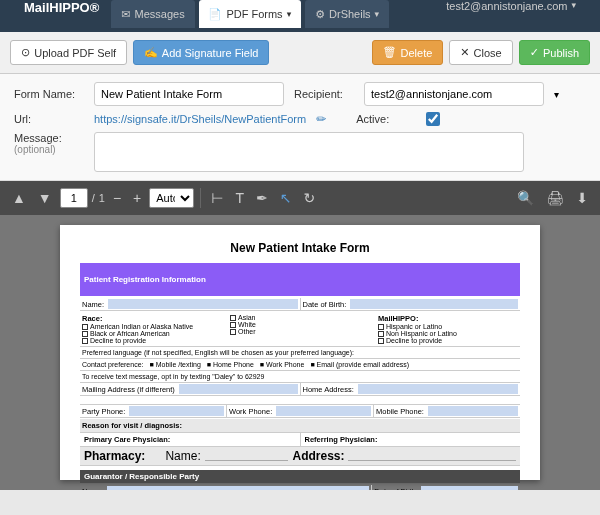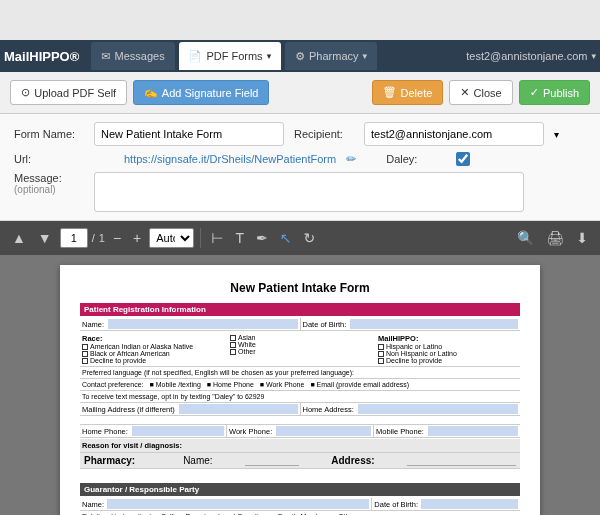--- a/index.html
+++ b/index.html
@@ -2,25 +2,23 @@
 <html><head>
   <meta charset="utf-8">
   <style>
     * { box-sizing: border-box; margin: 0; padding: 0; }
     body { font-family: Arial, sans-serif; font-size: 12px; background: #e8e8e8; width: 600px; height: 515px; overflow: hidden; }
 
     
     .navbar {
       background: #2c3e50;
       display: flex;
-      align-items: center;
       height: 32px;
-      padding: 0 4px;
+      padding: 0 24px;
       gap: 4px;
-      margin-top: 40px;
     }
     .navbar-brand {
       color: #fff;
       font-weight: bold;
       font-size: 13px;
       margin-right: 8px;
     }
     .nav-tab {
       background: #3d5166;
       color: #ccc;
@@ -95,21 +93,20 @@
       padding: 3px 6px;
       font-size: 11px;
       height: 24px;
     }
     .form-input-name { width: 190px; }
     .form-input-email { width: 180px; }
     .url-link {
       color: #337ab7;
       font-size: 11px;
       text-decoration: none;
-      margin-left: 30px;
     }
     .edit-icon { color: #337ab7; cursor: pointer; font-size: 12px; }
     .form-label-right { font-size: 11px; color: #333; min-width: 60px; }
     .checkbox-active { width: 14px; height: 14px; accent-color: #337ab7; }
     .message-row {
       display: flex;
       align-items: flex-start;
       gap: 10px;
     }
     .message-label-wrap { display: flex; flex-direction: column; min-width: 70px; }
@@ -183,24 +180,24 @@
       color: #000;
       box-shadow: 0 2px 6px rgba(0,0,0,0.4);
     }
     .pdf-title {
       text-align: center;
       font-size: 12px;
       font-weight: bold;
       margin-bottom: 8px;
     }
     .pdf-section-header {
-      background: #be185d;
+      background: #8b5cf6;
       color: #fff;
       font-weight: bold;
-      padding: 2px 4px;
+      padding: 12px 4px;
       font-size: 8px;
       margin-bottom: 2px;
     }
     .pdf-field-row {
       display: flex;
       border-bottom: 1px solid #ccc;
       margin-bottom: 1px;
     }
     .pdf-field {
       flex: 1;
@@ -244,33 +241,32 @@
       padding: 2px 4px;
       font-size: 7.5px;
       font-weight: bold;
       border-right: 1px solid #ccc;
     }
     .pdf-physician-cell:last-child { border-right: none; }
     .pdf-pharmacy-row {
       display: flex;
       align-items: center;
       padding: 2px 4px;
-      font-size: 10px;
+      font-size: 12px;
       font-weight: bold;
       border-bottom: 1px solid #ccc;
       background: #e8e8e8;
-      gap: 28px;
     }
     .pdf-guarantor-header {
       background: #4a4a4a;
       color: #fff;
       font-weight: bold;
       padding: 2px 4px;
       font-size: 8px;
-      margin-top: 14px;
+      margin-top: 4px;
       margin-bottom: 2px;
     }
     .pdf-name-dob-row {
       display: flex;
       border-bottom: 1px solid #ccc;
     }
     .pdf-name-cell { flex: 2; padding: 1px 2px; display: flex; align-items: center; gap: 3px; font-size: 7.5px; border-right: 1px solid #ccc; }
     .pdf-dob-cell { flex: 1; padding: 1px 2px; display: flex; align-items: center; gap: 3px; font-size: 7.5px; }
     .pdf-relationship-row {
       padding: 2px;
@@ -292,21 +288,21 @@
     <span>✉</span>
     <span>Messages</span>
   </div>
   <div class="nav-tab active">
     <span>📄</span>
     <span>PDF Forms</span>
     <span class="caret">▾</span>
   </div>
   <div class="nav-tab">
     <span>⚙</span>
-    <span>Pharmacy</span>
+    <span>DrSheils</span>
     <span class="caret">▾</span>
   </div>
   <span class="navbar-right">test2@annistonjane.com</span>
   <span style="color:#ccc; font-size:9px;">▾</span>
 </div>
 
 <div class="toolbar">
   <button class="btn btn-upload">
     <span>⊙</span>
     <span>Upload PDF Self</span>
@@ -334,21 +330,21 @@
     <label class="form-label">Form Name:</label>
     <input type="text" class="form-input form-input-name" value="New Patient Intake Form" style="">
     <label class="form-label-right">Recipient:</label>
     <input type="text" class="form-input form-input-email" value="test2@annistonjane.com" style="">
     <span style="font-size:10px; cursor:pointer;">▾</span>
   </div>
   <div class="form-row">
     <label class="form-label">Url:</label>
     <a href="#" class="url-link">https://signsafe.it/DrSheils/NewPatientForm</a>
     <span class="edit-icon">✏</span>
-    <label class="form-label-right" style="margin-left:20px;">Daley:</label>
+    <label class="form-label-right" style="margin-left:20px;">Active:</label>
     <input type="checkbox" class="checkbox-active" checked="" style="">
   </div>
   <div class="message-row">
     <div class="message-label-wrap">
       <label class="form-label">Message:</label>
       <span class="optional-text">(optional)</span>
     </div>
     <textarea class="message-textarea" style=""></textarea>
   </div>
 </div>
@@ -440,37 +436,41 @@
         <div class="pdf-field-box"></div>
       </div>
       <div class="pdf-field">
         <span class="pdf-field-label">Home Address:</span>
         <div class="pdf-field-box"></div>
       </div>
     </div>
     <div style="height:8px; border-bottom:1px solid #ccc;"></div>
     <div class="pdf-field-row">
       <div class="pdf-field">
-        <span class="pdf-field-label">Home Phone:</span>
+        <span class="pdf-field-label">Party Phone:</span>
         <div class="pdf-field-box"></div>
       </div>
       <div class="pdf-field">
         <span class="pdf-field-label">Work Phone:</span>
         <div class="pdf-field-box"></div>
       </div>
       <div class="pdf-field">
         <span class="pdf-field-label">Mobile Phone:</span>
         <div class="pdf-field-box"></div>
       </div>
     </div>
 
     <div class="pdf-reason-row">
       Reason for visit / diagnosis:
     </div>
 
+    <div class="pdf-physician-row">
+      <div class="pdf-physician-cell">Primary Care Physician:</div>
+      <div class="pdf-physician-cell">Referring Physician:</div>
+    </div>
 
     <div class="pdf-pharmacy-row">
       <span>Pharmacy:</span>
       <span style="margin-left:20px; font-weight:normal;">Name:</span>
       <div style="flex:1; border-bottom:1px solid #aaa; margin:0 4px; height:10px;"></div>
       <span>Address:</span>
       <div style="flex:2; border-bottom:1px solid #aaa; margin-left:4px; height:10px;"></div>
     </div>
 
     <div class="pdf-guarantor-header">Guarantor / Responsible Party</div>

